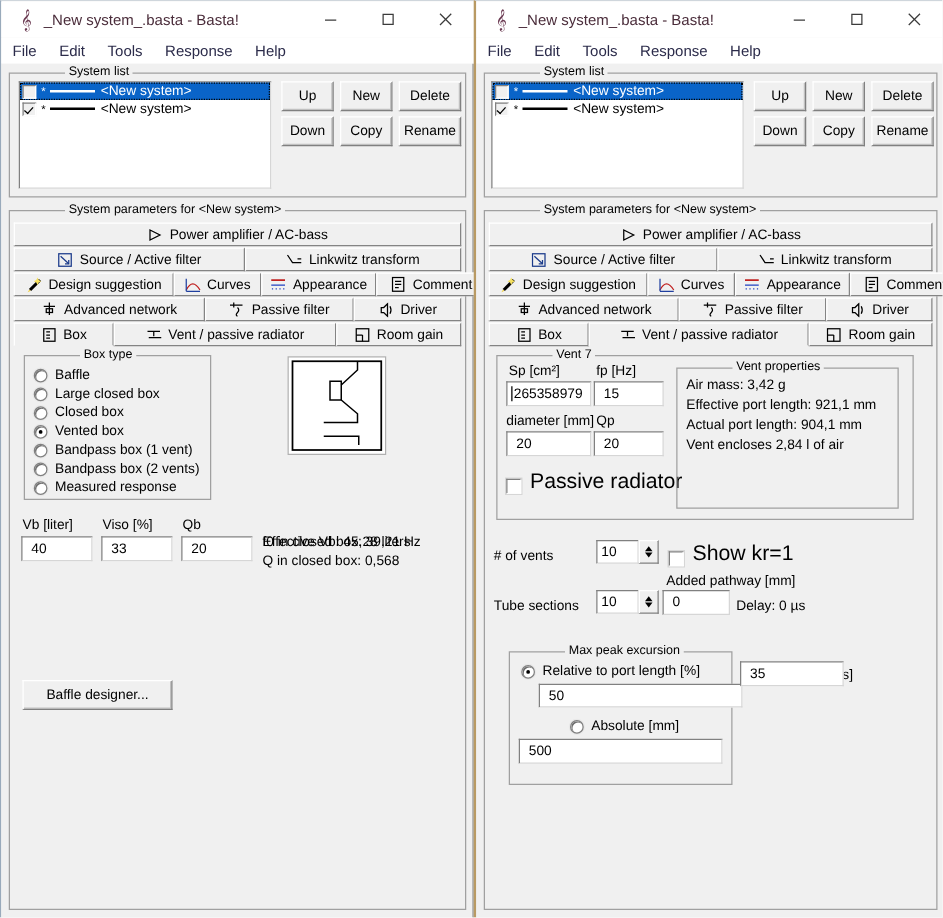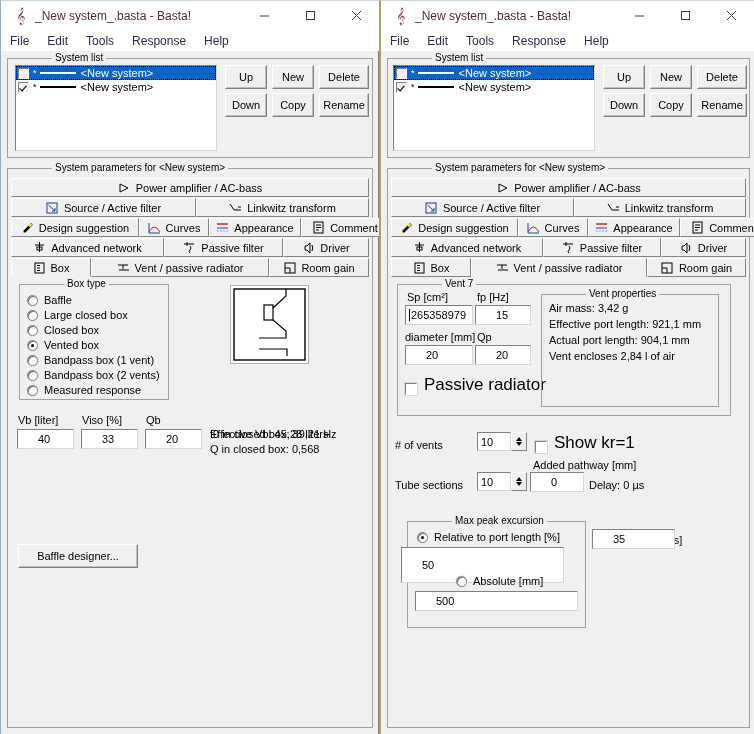--- a/index.html
+++ b/index.html
@@ -63,21 +63,21 @@
     box-shadow:inset -1px -1px 0 #c0c0c0;
     display:flex;align-items:center;justify-content:center;
     font-size:11px;color:#000;box-sizing:border-box;
   }
 
   
   .field{
     position:absolute;background:#ffffff;box-sizing:border-box;
     border-top:1px solid #808080;border-left:1px solid #808080;
     border-right:1px solid #d6d6d6;border-bottom:1px solid #d6d6d6;
-    font-size:11px;display:flex;align-items:center;padding-left:20px;
+    font-size:11px;display:flex;align-items:center;padding-left:7px;
     color:#000;overflow:hidden;white-space:nowrap;
   }
   .field.caret{padding-left:0;}
   .field.caret:before{
     content:"";display:inline-block;width:1px;height:12px;background:#000;margin-right:1px;margin-left:3px;
   }
 
   
   .listbox{
     position:absolute;background:#fff;box-sizing:border-box;
@@ -702,21 +702,21 @@
 
 
     <div class="group" style="left:26px;top:470px;width:179px;height:107px;">
       <div class="glabel">Max peak excursion</div>
     </div>
 
     <div class="rad" style="left:36px;top:480px;">
       <span class="rdot on"></span>
       <span>Relative to port length [%]</span>
     </div>
-    <div class="field" style="left:20px;top:496px;width:163px;height:36px;">50</div>
+    <div class="field" style="left:50px;top:496px;width:163px;height:19px;">50</div>
 
     <div class="rad" style="left:36px;top:524px;padding-left:39px;">
       <span class="rdot"></span>
       <span>Absolute [mm]</span>
     </div>
     <div class="field" style="left:34px;top:540px;width:163px;height:20px;">500</div>
 
     <div class="txt" style="left:214px;top:483px;">Max velocity [m/s]</div>
     <div class="field" style="left:211px;top:478px;width:83px;height:20px;">35</div>
 

